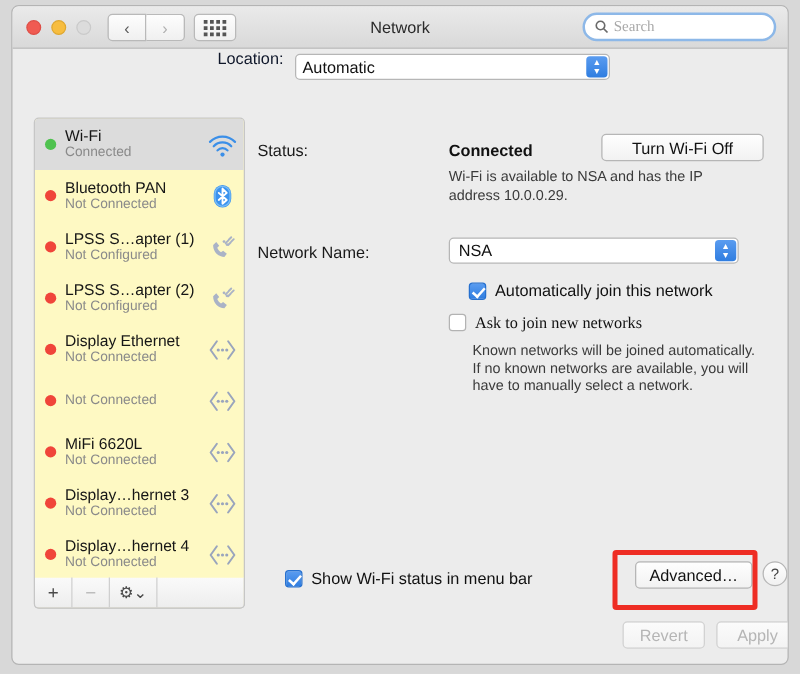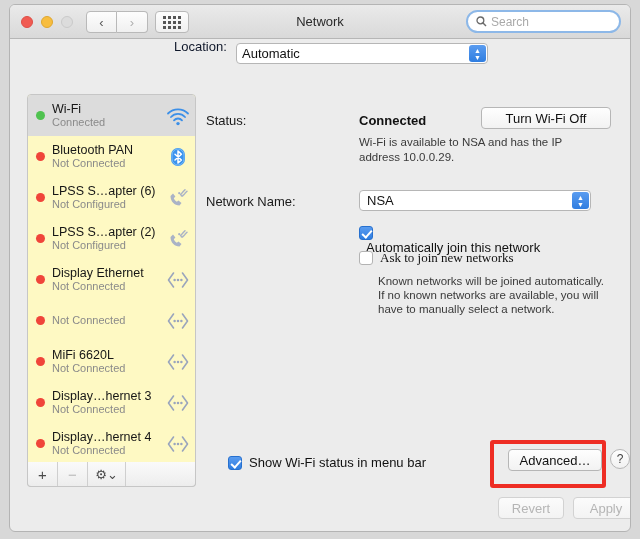--- a/index.html
+++ b/index.html
@@ -63,21 +63,21 @@
     width: 155px; height: 23px;
     border-radius: 12px;
     border: 2px solid #8db8e8;
     background: #fff;
     display: flex; align-items: center;
     padding: 0 8px;
   }
   #searchwrap svg { flex: 0 0 auto; margin-right: 4px; }
   #search-input {
     border: none; outline: none; background: transparent;
-    font-family: Liberation Sans, sans-serif; font-size: 12px; color: #14532d;
+    font-family: Liberation Serif, serif; font-size: 12px; color: #14532d;
     width: 100%;
   }
   #search-input::placeholder { color: #a9a9a9; }
 
   
   #locationrow {
     position: absolute; left: 0; right: 0; top: 34px; height: 32px;
   }
   #location-label {
     position: absolute; left: 164px; top: 0;
@@ -191,21 +191,21 @@
   }
   .cbox.on::after {
     content: "";
     position: absolute; left: 4px; top: 1px;
     width: 4px; height: 8px;
     border: solid #fff; border-width: 0 2px 2px 0;
     transform: rotate(42deg);
   }
   .cbox.off { background: #fff; border: 1px solid #b3b3b3; }
   .checklbl { margin-left: 7px; font-size: 13px; color: #111; }
-  #row-autojoin { left: 153px; top: 131px; flex-direction: column; }
+  #row-autojoin { left: 169px; top: 131px; }
   #row-ask { left: 153px; top: 156px; font-family: Liberation Serif, serif; }
   #hint-text {
     position: absolute; left: 172px; top: 180px;
     width: 233px;
     font-size: 11.5px; color: #3a3a3a; line-height: 14px;
   }
   #row-menubar { left: 22px; top: 361px; }
 
   #advanced-btn {
     position: absolute; left: 302px; top: 355px;
@@ -322,21 +322,21 @@
             <svg width="26" height="22" viewBox="0 0 26 22">
               <rect x="6" y="2" width="14" height="18" rx="7" fill="#3b93ee"></rect>
               <rect x="7" y="3" width="12" height="16" rx="6" fill="none" stroke="#79bdf7" stroke-width="1"></rect>
               <path d="M13 5 L16.4 8.3 L10 14 M10 8.3 L16.4 14 L13 17 L13 5" fill="none" stroke="#fff" stroke-width="1.5" stroke-linejoin="round" stroke-linecap="round"></path>
             </svg>
           </div>
         </div>
         <div class="svc">
           <span class="dot red"></span>
           <div class="svc-text">
-            <div class="svc-name">LPSS S…apter (6)</div>
+            <div class="svc-name">LPSS S…apter (1)</div>
             <div class="svc-sub">Not Configured</div>
           </div>
           <div class="svc-icon">
             <svg width="26" height="22" viewBox="0 0 26 22">
               <path d="M5.5 9 C5.5 14.5 9.5 18.5 14.5 18.5 L16.5 16 L13.5 13.5 L11.8 14.8 C10.3 13.8 9.4 12.6 8.8 11.2 L10.4 9.6 L8 6.6 Z" fill="#aab3c6"></path>
               <g stroke="#aab3c6" stroke-width="1.5" stroke-linecap="round">
                 <line x1="15.5" y1="7.5" x2="17.5" y2="5.5"></line>
                 <line x1="18" y1="4.8" x2="20" y2="2.8"></line>
                 <line x1="17.5" y1="9" x2="19.5" y2="7"></line>
                 <line x1="20" y1="6.3" x2="22" y2="4.3"></line>

